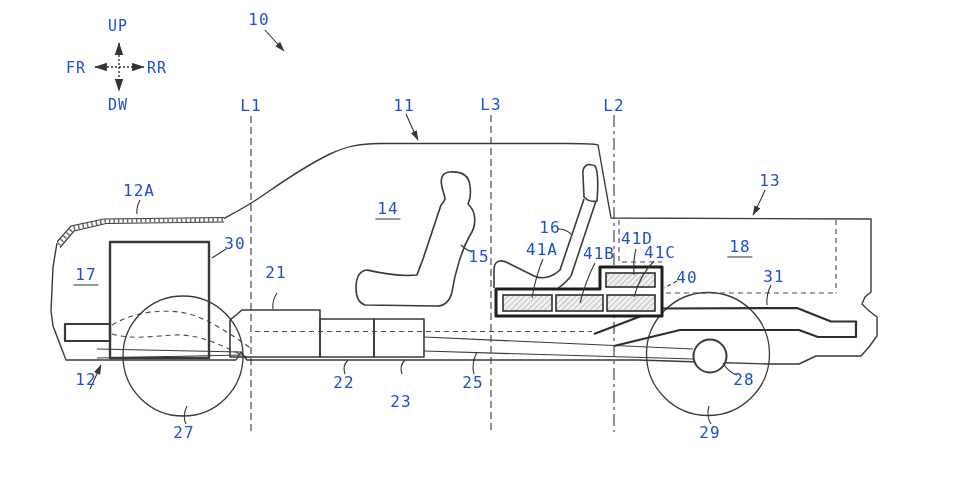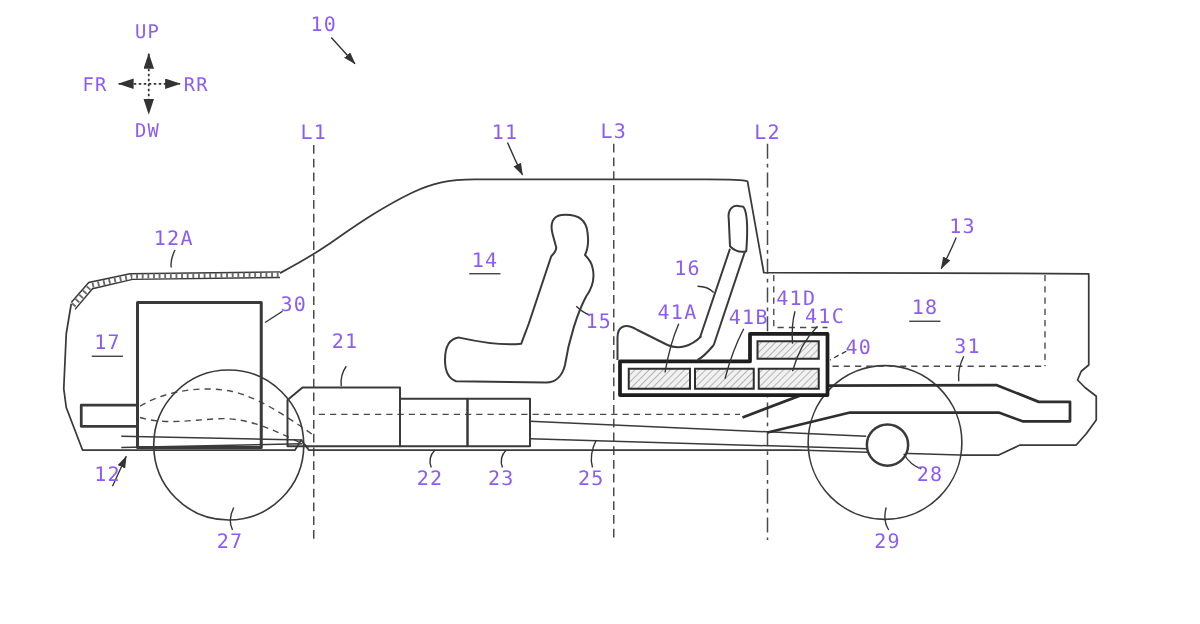--- a/index.html
+++ b/index.html
@@ -1,20 +1,20 @@
 <!DOCTYPE html>
 <html><head>
 <meta charset="utf-8">
 <style>
   html,body{margin:0;padding:0;background:#fff;}
   #stage{position:relative;width:960px;height:499px;background:#ffffff;overflow:hidden;
          font-family:"DejaVu Sans Mono","Liberation Mono",monospace;}
   #stage svg{position:absolute;left:0;top:0;}
   .lbl{position:absolute;transform:translate(-50%,-50%);font-size:16px;line-height:1;
-       color:#8b5cf6;letter-spacing:1px;white-space:nowrap;}
+       color:#1d4ed8;letter-spacing:1px;white-space:nowrap;}
   .lbl.small{font-size:15px;}
   .lbl.u{border-bottom:1.4px solid #2e2e2e;padding:0 2px 2px;text-align:right;}
 </style>
 </head>
 <body>
 
 <div id="stage">
 
   <svg width="960" height="499" viewBox="0 0 960 499">
     <defs>
@@ -141,28 +141,28 @@
 
   <div class="lbl" style="left:251px;top:106px">L1</div>
   <div class="lbl" style="left:491px;top:105px">L3</div>
   <div class="lbl" style="left:614px;top:106px">L2</div>
 
   <div class="lbl" style="left:404px;top:106px">11</div>
   <div class="lbl" style="left:139px;top:191px">12A</div>
   <div class="lbl" style="left:770px;top:181px">13</div>
   <div class="lbl u" style="left:388px;top:210px">14</div>
   <div class="lbl" style="left:479px;top:257px">15</div>
-  <div class="lbl" style="left:550px;top:215px">16</div>
+  <div class="lbl" style="left:550px;top:228px">16</div>
   <div class="lbl u" style="left:86px;top:276px">17</div>
   <div class="lbl u" style="left:740px;top:248px">18</div>
   <div class="lbl" style="left:235px;top:244px">30</div>
   <div class="lbl" style="left:276px;top:273px">21</div>
   <div class="lbl" style="left:86px;top:380px">12</div>
   <div class="lbl" style="left:344px;top:383px">22</div>
-  <div class="lbl" style="left:401px;top:383px">23</div>
+  <div class="lbl" style="left:401px;top:402px">23</div>
   <div class="lbl" style="left:473px;top:383px">25</div>
   <div class="lbl" style="left:184px;top:433px">27</div>
   <div class="lbl" style="left:744px;top:380px">28</div>
   <div class="lbl" style="left:710px;top:433px">29</div>
   <div class="lbl" style="left:774px;top:277px">31</div>
   <div class="lbl" style="left:687px;top:278px">40</div>
   <div class="lbl" style="left:542px;top:250px">41A</div>
   <div class="lbl" style="left:599px;top:254px">41B</div>
   <div class="lbl" style="left:660px;top:253px">41C</div>
   <div class="lbl" style="left:637px;top:239px">41D</div>

